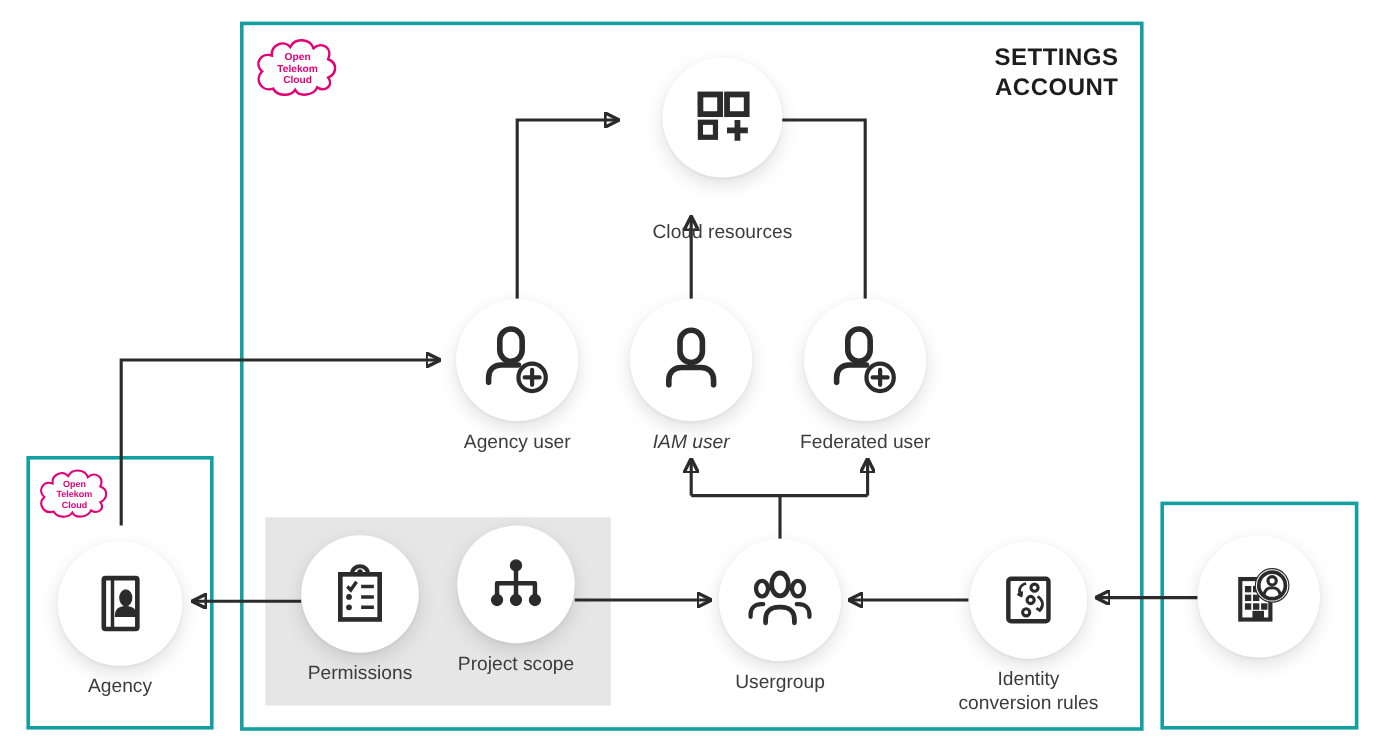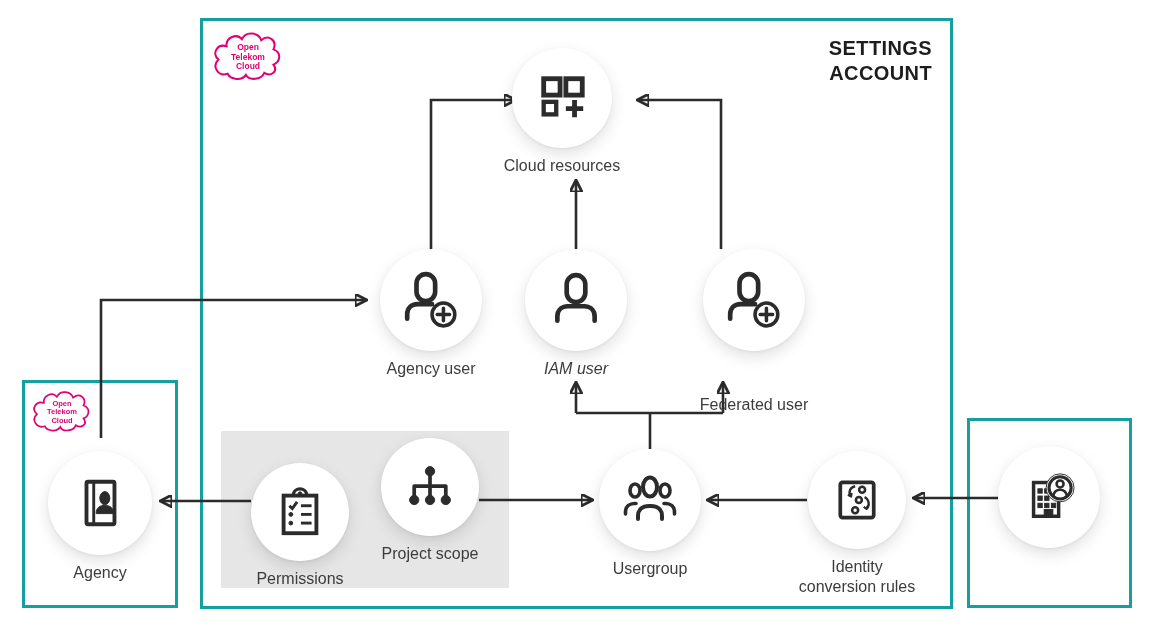--- a/index.html
+++ b/index.html
@@ -88,21 +88,21 @@
     <svg viewBox="0 0 74 52">
       <path d="M17,43 C8,46 1,36 8,29 C1,23 7,13 16,16 C15,7 26,3 31,9 C35,1 47,2 50,10 C57,4 66,10 62,19 C70,22 69,31 62,34 C67,41 59,46 53,42 C50,49 38,50 35,44 C31,50 20,49 17,43 Z" fill="#ffffff" stroke="#E20074" stroke-width="2"></path>
     </svg>
     <div class="otc-text">
       <div>Open</div>
       <div>Telekom</div>
       <div>Cloud</div>
     </div>
   </div>
 
-  <div class="node" style="left:472px; top:48px;">
+  <div class="node" style="left:512px; top:48px;gap:28px;">
     <div class="circle" style="width:100px; height:100px;">
       <svg class="icon" width="54" height="54" viewBox="0 0 56 56">
         <rect x="9" y="8" width="17" height="17" fill="none" stroke-width="5"></rect>
         <rect x="32" y="8" width="17" height="17" fill="none" stroke-width="5"></rect>
         <rect x="9" y="32" width="13" height="13" fill="none" stroke-width="4.5"></rect>
         <path d="M41,30 L41,48 M32,39 L50,39" fill="none" stroke-width="5"></path>
       </svg>
     </div>
     <div class="label">Cloud resources</div>
   </div>
@@ -122,33 +122,33 @@
   <div class="node" style="left:486px; top:249px;font-style:italic;">
     <div class="circle" style="width:102px; height:102px;">
       <svg class="icon" width="58" height="58" viewBox="0 0 56 56">
         <rect x="19" y="4" width="18" height="26" rx="9" fill="none" stroke-width="4.5"></rect>
         <path d="M10,48 L10,44 C10,38 14,34 20,34 L36,34 C42,34 46,38 46,44 L46,48" fill="none" stroke-width="4.5" stroke-linecap="round"></path>
       </svg>
     </div>
     <div class="label">IAM user</div>
   </div>
 
-  <div class="node" style="left:664px; top:249px;gap:36px;">
+  <div class="node" style="left:631px; top:249px;">
     <div class="circle" style="width:102px; height:102px;">
       <svg class="icon" width="58" height="58" viewBox="0 0 56 56">
         <rect x="14" y="3" width="18" height="26" rx="9" fill="none" stroke-width="4.5"></rect>
         <path d="M5,46 L5,42 C5,36 9,32 15,32 L29,32" fill="none" stroke-width="4.5" stroke-linecap="round"></path>
         <circle cx="40" cy="42" r="11" fill="#ffffff" stroke-width="3.4"></circle>
         <path d="M40,36 L40,48 M34,42 L46,42" fill="none" stroke-width="3.4" stroke-linecap="round"></path>
       </svg>
     </div>
     <div class="label">Federated user</div>
   </div>
 
-  <div class="node" style="left:210px; top:463px;">
+  <div class="node" style="left:210px; top:446px;">
     <div class="circle" style="width:98px; height:98px;">
       <svg class="icon" width="54" height="54" viewBox="0 0 56 56">
         <rect x="11" y="11" width="34" height="39" fill="none" stroke-width="4"></rect>
         <path d="M21,11 C21,6 25,4 28,4 C31,4 35,6 35,11" fill="none" stroke-width="3.4"></path>
         <circle cx="28" cy="9" r="1.9" fill="#2B2B2B" stroke="none"></circle>
         <path d="M17,21.5 L20,24.5 L25,17.5" fill="none" stroke-width="3"></path>
         <path d="M29,21.5 L40,21.5" fill="none" stroke-width="3"></path>
         <circle cx="18.5" cy="30.5" r="2" fill="#2B2B2B" stroke="none"></circle>
         <path d="M29,30.5 L40,30.5" fill="none" stroke-width="3"></path>
         <circle cx="18.5" cy="39.5" r="2" fill="#2B2B2B" stroke="none"></circle>

